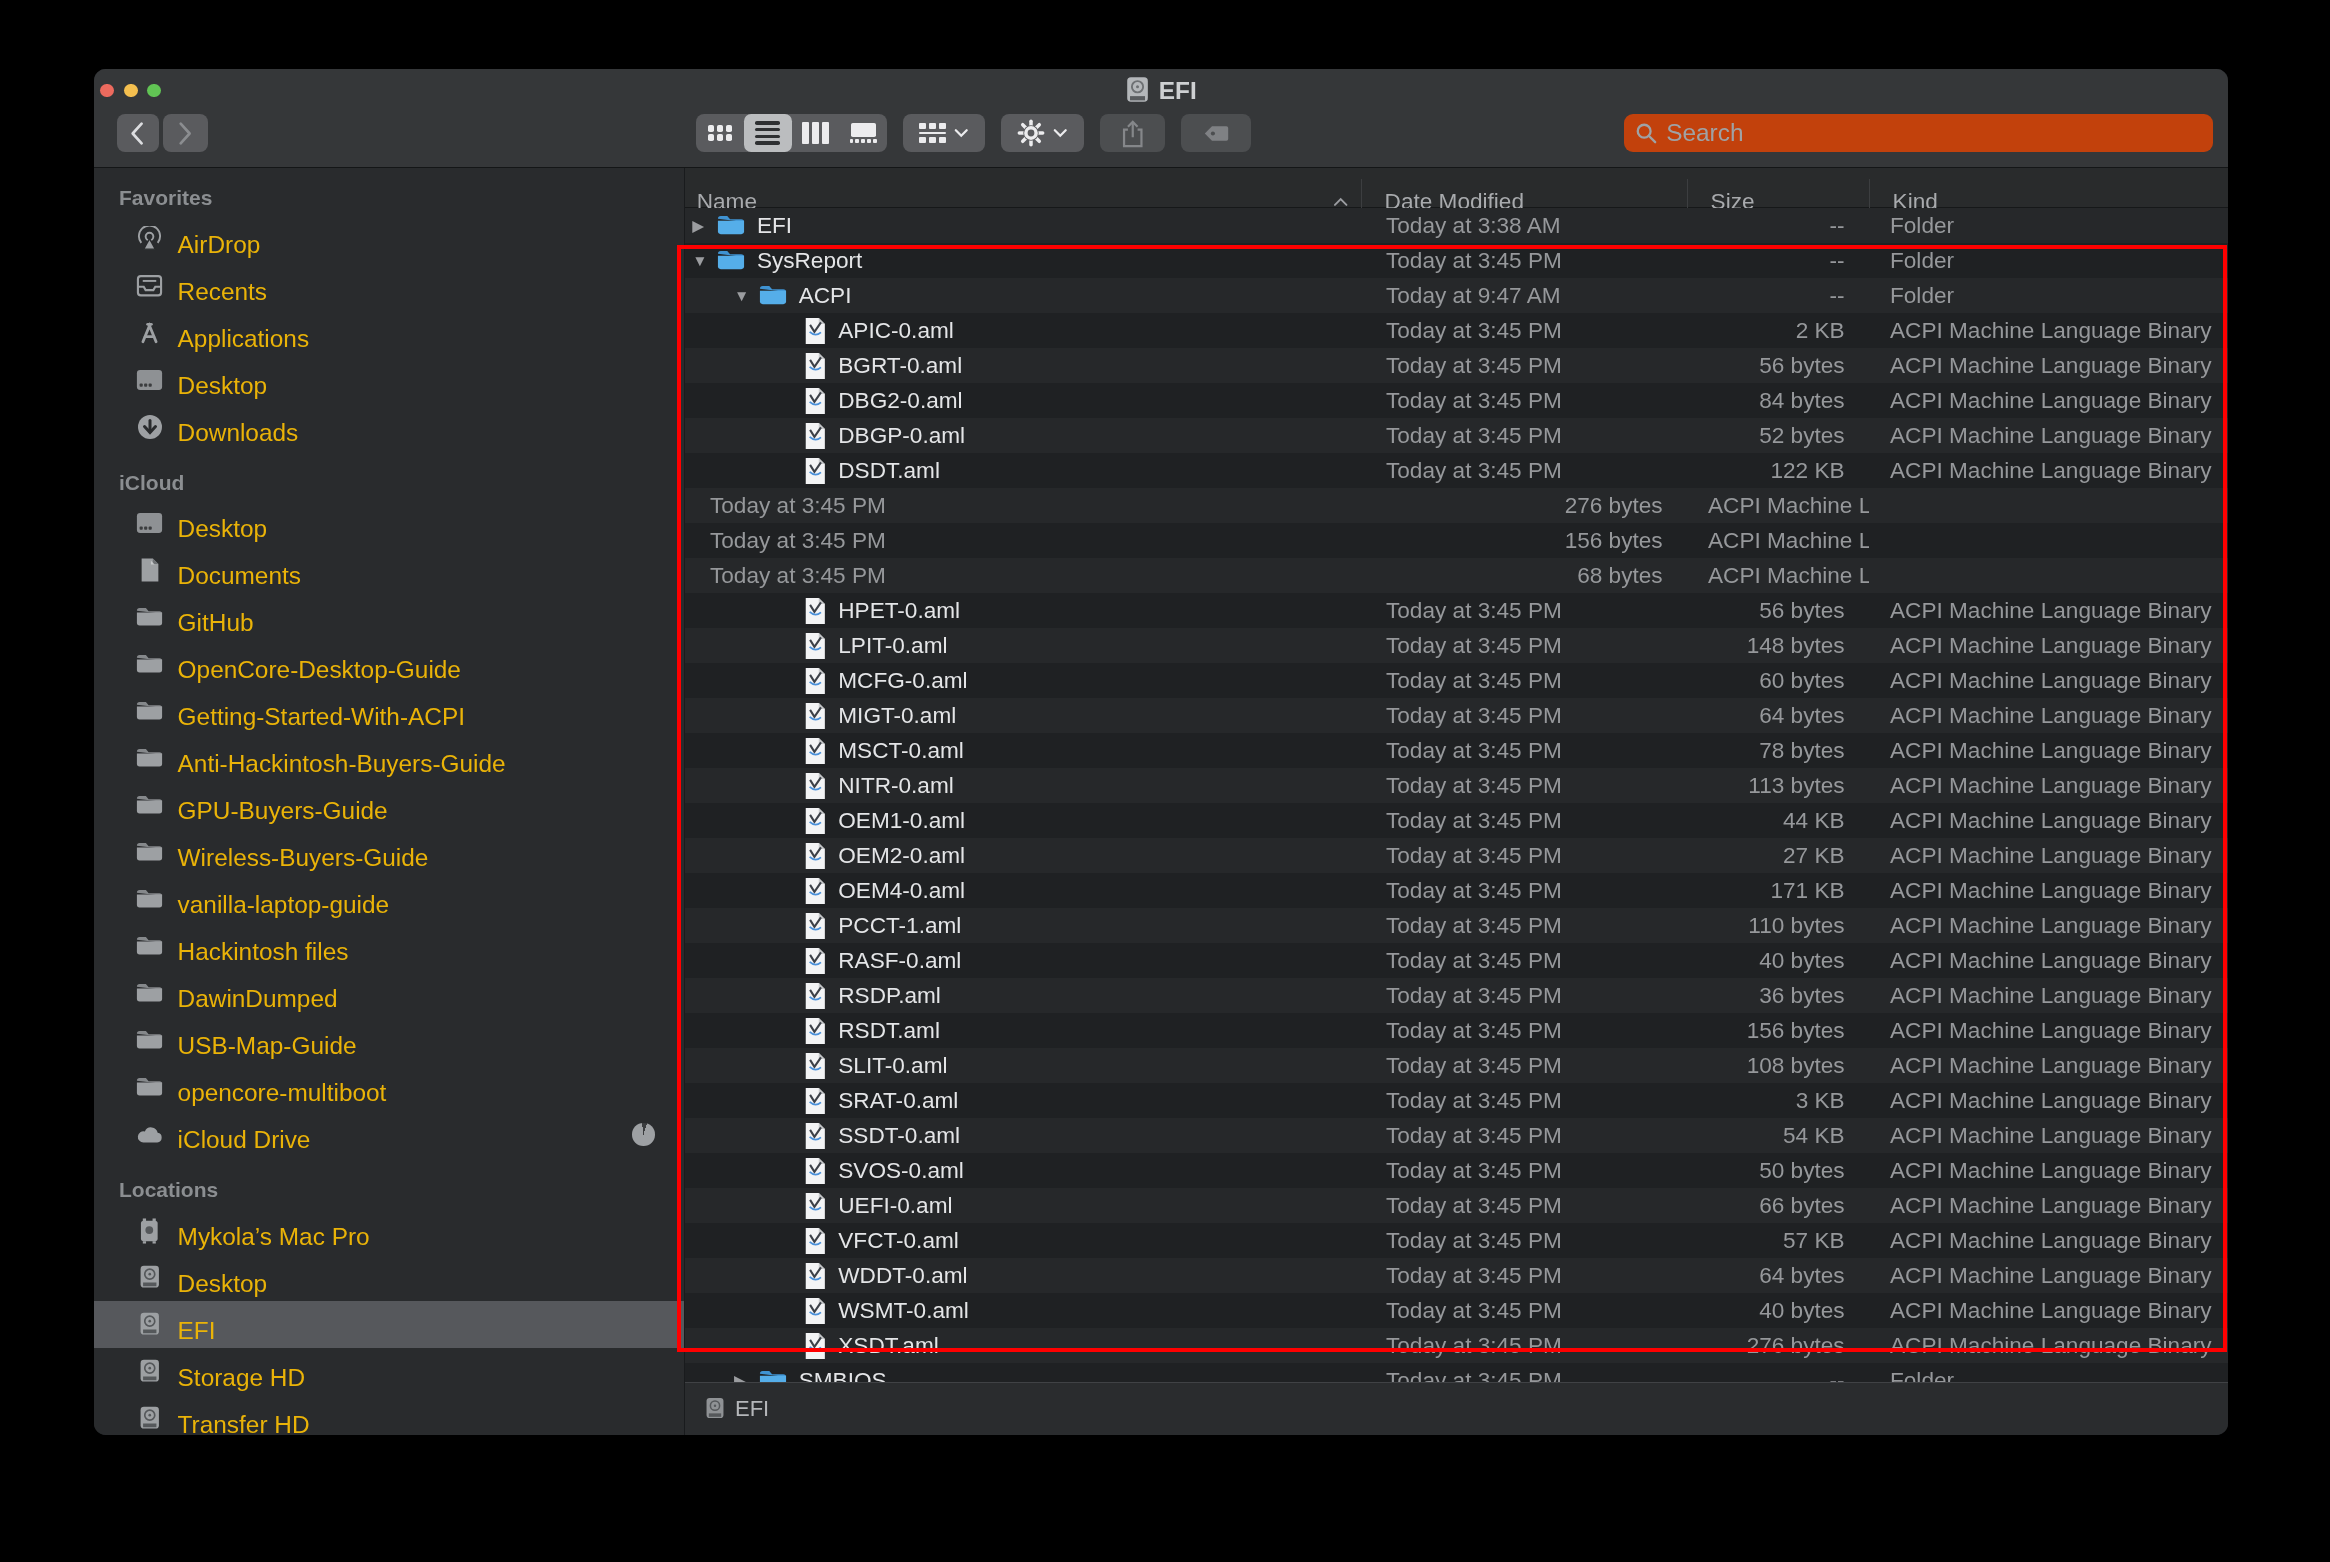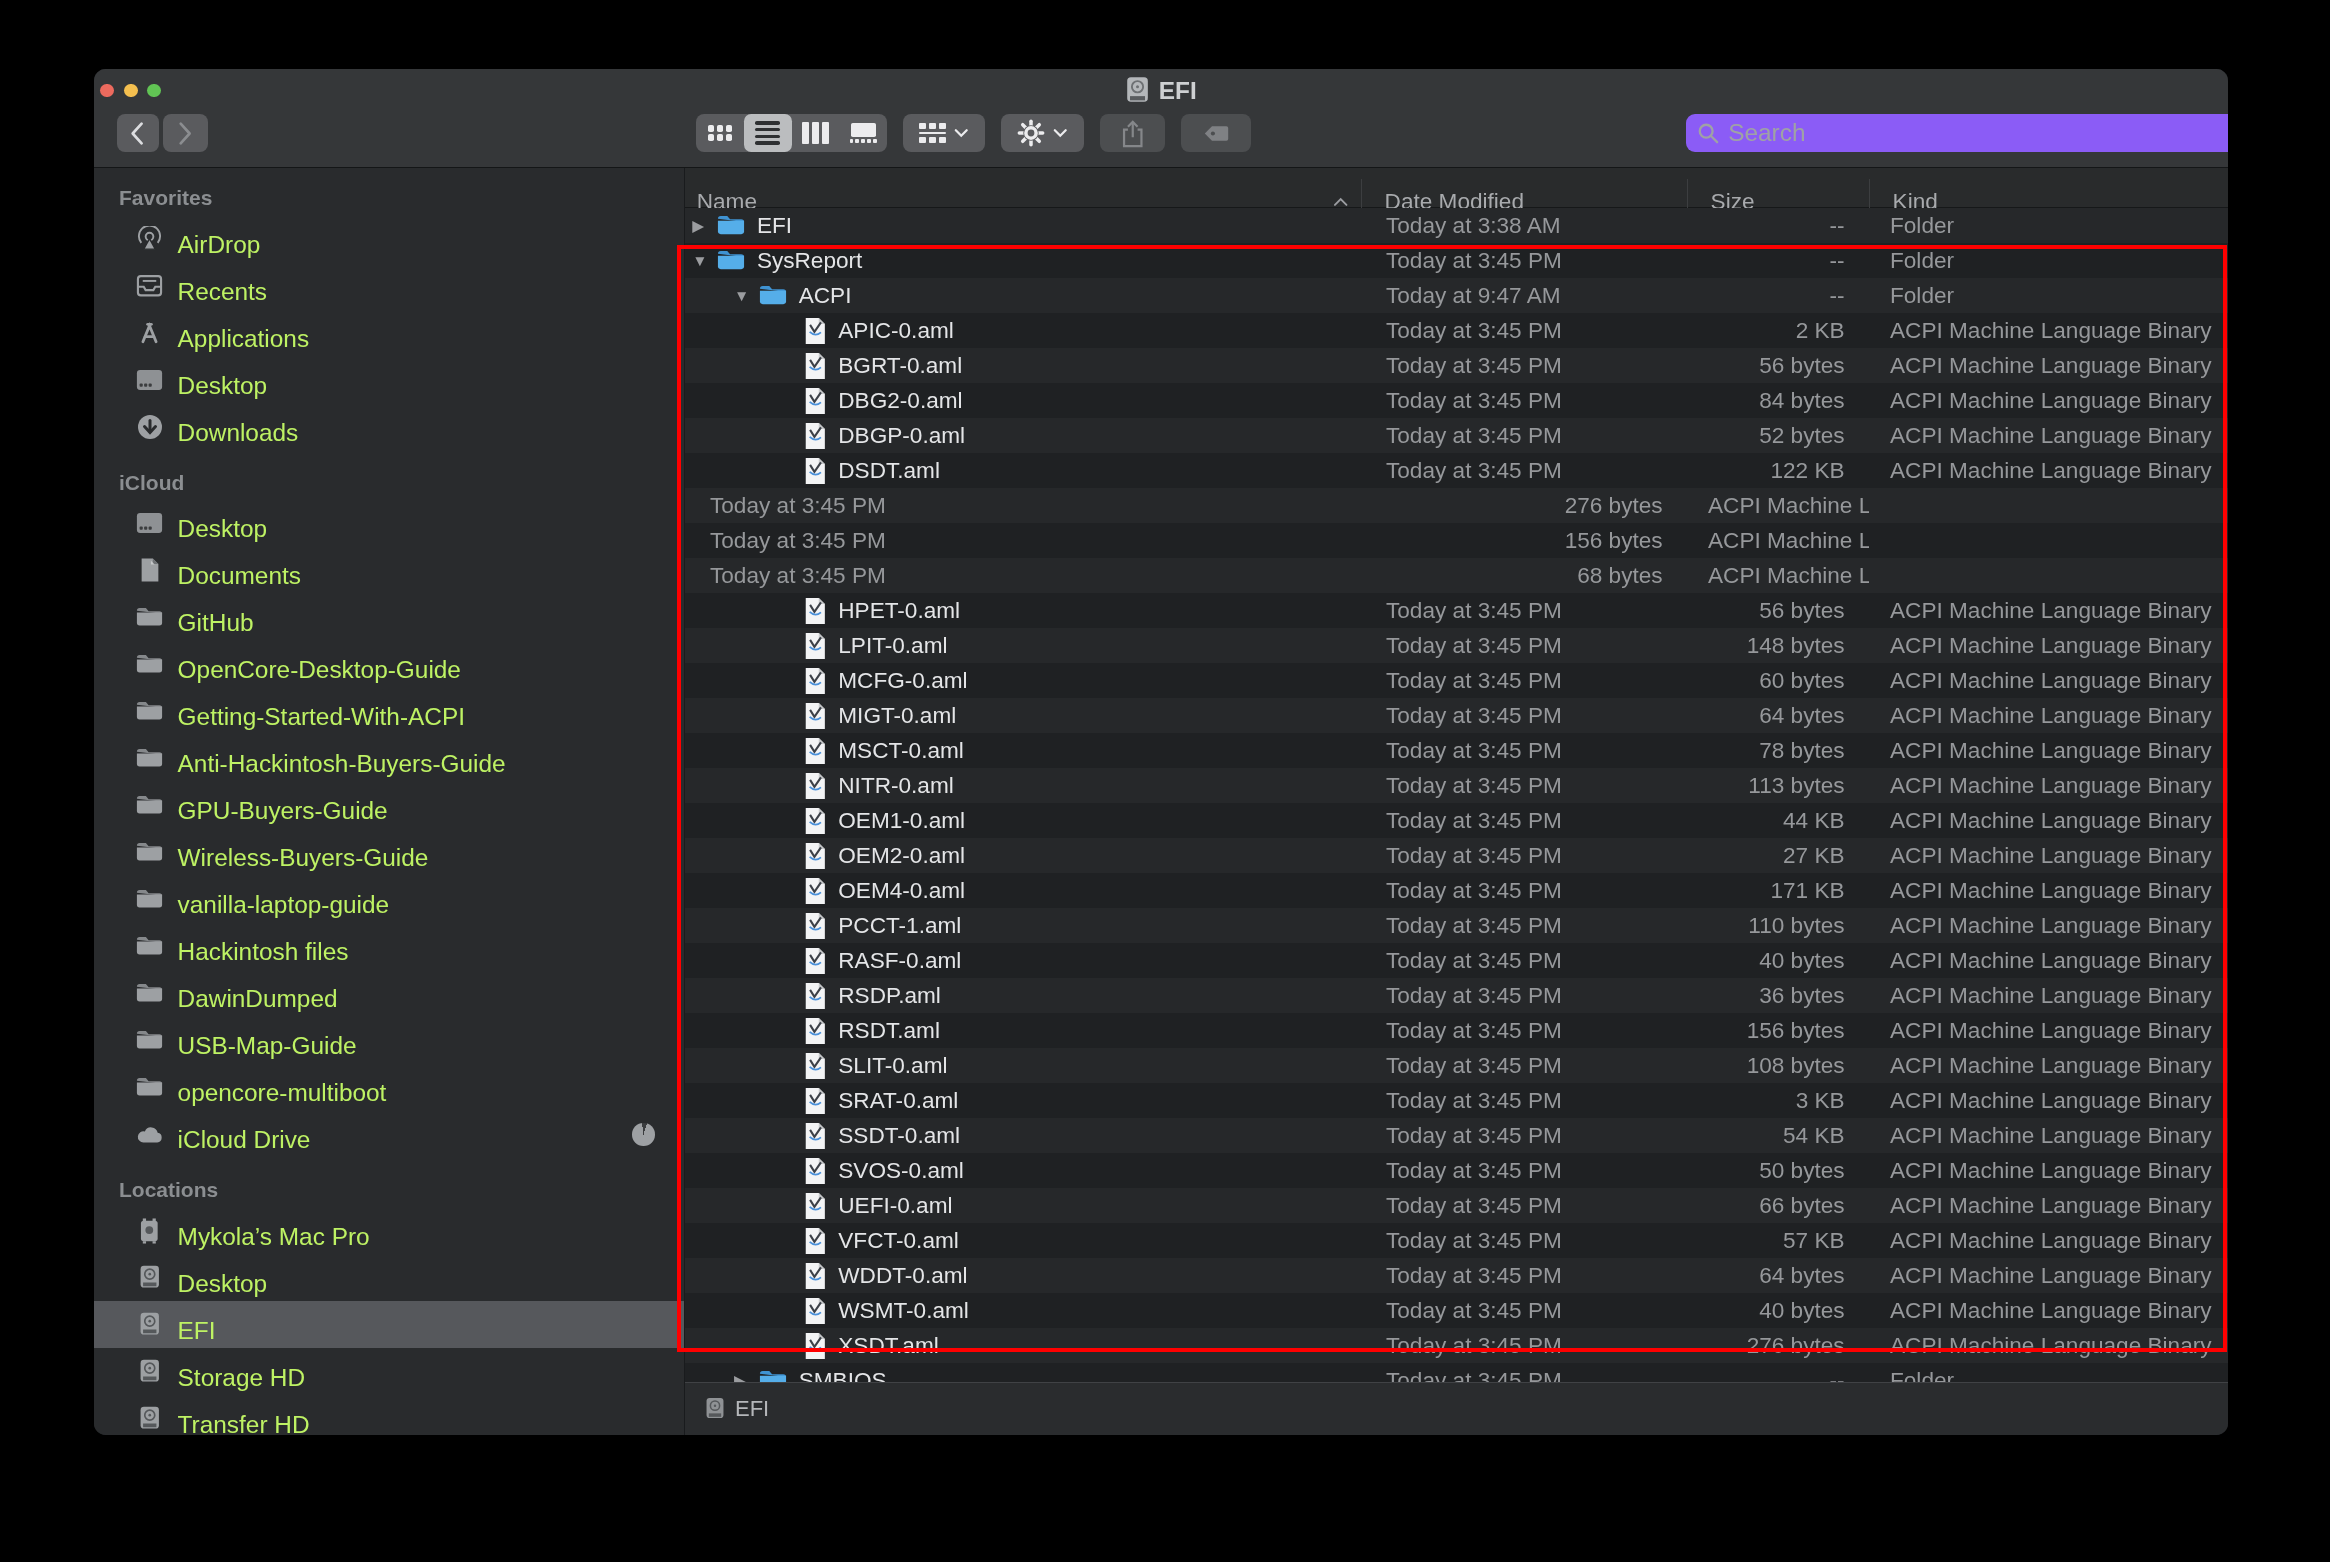--- a/index.html
+++ b/index.html
@@ -16,33 +16,33 @@
   .nav-back{left:22.6px;width:42px}.nav-fwd{left:69px;width:45px}
   .seg{position:absolute;left:602px;top:45px;width:191px;height:38px;background:#5a5b5e;
     border-radius:8.1px;display:flex;overflow:hidden;}
   .seg>div{flex:1;display:flex;align-items:center;justify-content:center;}
   .seg>div.sel{background:#bbbdbf;border-radius:7.2px;}
   .grp{left:809px;width:82px;gap:8.1px}.act{left:907px;width:83px;gap:8.1px}
   .shr{left:1006px;width:65px}.tag{left:1087px;width:70px}
   .wtitle{position:absolute;left:50%;top:6.3px;transform:translateX(-50%);
     display:flex;align-items:center;gap:9px;}
   .wtitle span{color:#ced0d2;font-size:24.4px;font-weight:bold;}
-  .search{position:absolute;left:1592px;top:45px;width:589px;height:38px;background:#8b5cf6;
+  .search{position:absolute;left:1530px;top:45px;width:589px;height:38px;background:#c2410c;
     border-radius:9px;display:flex;align-items:center;padding:0 11px;box-sizing:border-box;gap:7.2px;justify-content:space-between;}
   .search input{flex:1;background:transparent;border:0;outline:0;color:#e8e9ea;
     font-size:24.4px;font-family:"Liberation Sans",sans-serif;}
   .search input::placeholder{color:#9fa2a5;}
   
   .body{display:flex;height:1267px;}
   .sidebar{width:590px;background:#292b2d;overflow:hidden;padding-top:11px;box-sizing:border-box;flex:none;}
   .sectitle{color:#8b8e91;font-size:21px;font-weight:bold;margin:20px 0 5.4px 25px;}
   .sectitle.first{margin-top:7.2px;}
   .srow{height:47px;display:flex;align-items:center;gap:12.6px;padding-left:40px;position:relative;}
   .srow .sicon{width:31px;display:flex;justify-content:center;flex:none;}
-  .srow .slabel{color:#bef264;font-size:24.4px;white-space:nowrap;margin-top:12px;}
+  .srow .slabel{color:#eab308;font-size:24.4px;white-space:nowrap;margin-top:12px;}
   .srow.sel{background:#56585c;}
   .pie{position:absolute;right:29px;width:22.6px;height:22.6px;border-radius:50%;
     background:conic-gradient(#3a3c3e 0deg 18deg,#9da0a3 18deg 352deg,#3a3c3e 352deg 360deg);}
   .main{flex:1;display:flex;flex-direction:column;border-left:0.9px solid #191b1d;min-width:0;}
   .lheader{height:39px;background:#292b2c;border-bottom:0.9px solid #161819;display:grid;
     grid-template-columns:676px 326px 182px 1fr;align-items:center;flex:none;}
   .lheader .hc{color:#a8aaad;font-size:22.6px;padding-left:22.6px;height:100%;
     display:flex;align-items:center;box-sizing:border-box;margin-top:21px;}
   .lheader .hc.first{padding-left:11.7px;justify-content:space-between;padding-right:12.6px;}
   .lheader .hc.b{border-left:0.9px solid #3c3e40;}

